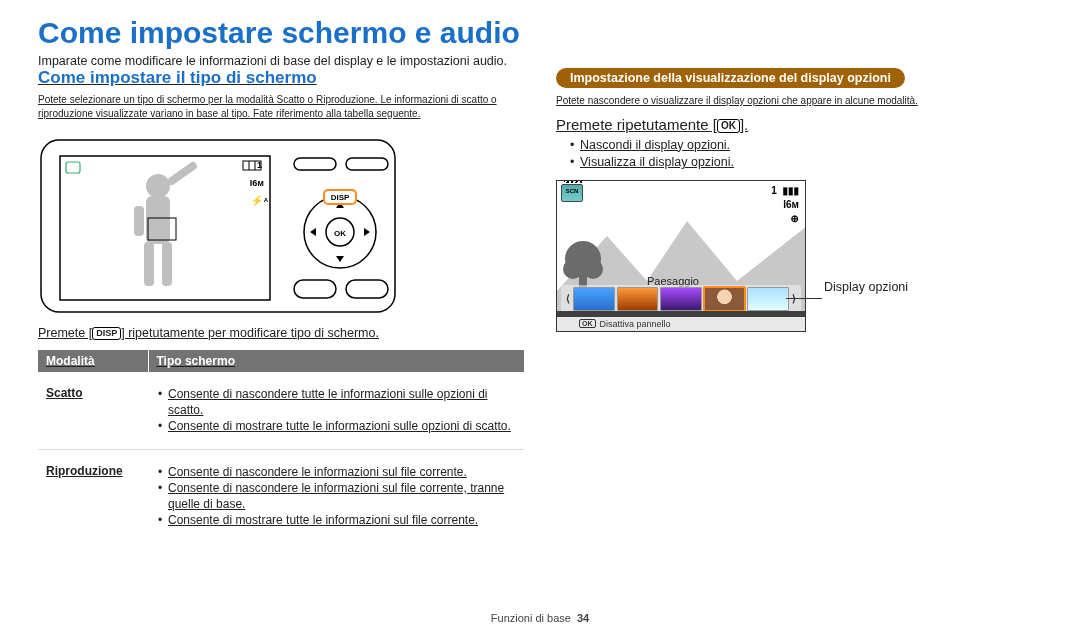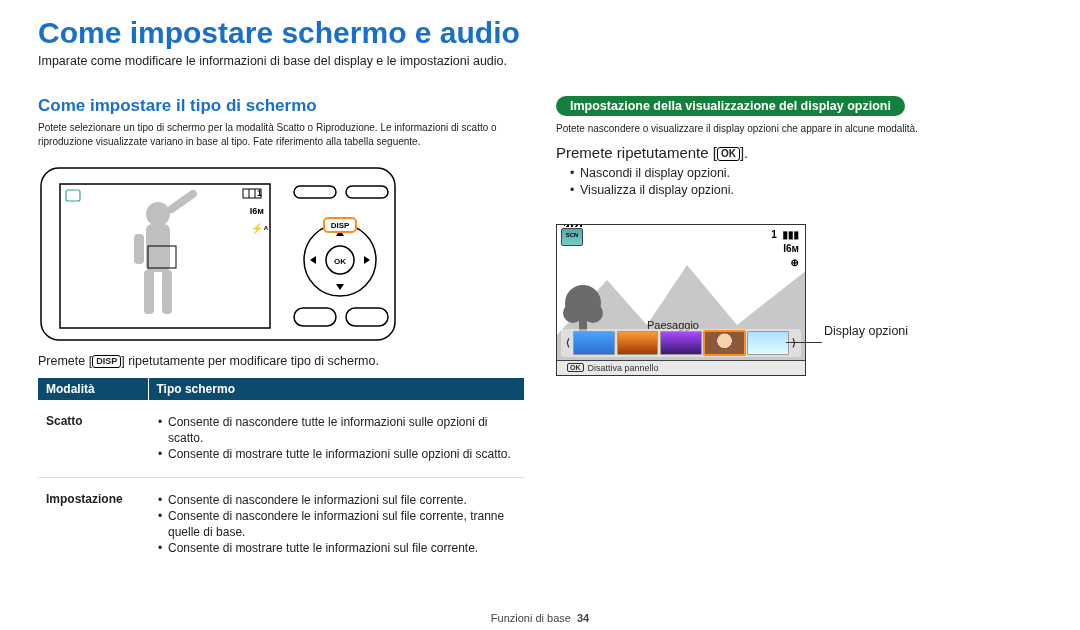--- a/index.html
+++ b/index.html
@@ -7,77 +7,77 @@
   font-family: "Segoe UI", Arial, sans-serif;
   font-size: 12px;
   color: #222;
   background: #fff;
   width: 1080px;
   height: 630px;
   padding: 16px 38px 8px 38px;
   position: relative;
 }
 h1 { color: #1a6fc9; font-size: 30px; font-weight: bold; margin-bottom: 4px; }
-.intro { font-size: 12.5px; margin-bottom: 28px; }
-.columns { display: flex; gap: 32px; }
+.intro { font-size: 12.5px; margin-bottom: 0; }
+.columns { display: flex; gap: 32px; text-decoration: underline; }
 .col { flex: 1; }
 h2 { color: #1a6fc9; font-size: 17px; font-weight: bold; margin-bottom: 5px; }
 .para { font-size: 10px; line-height: 1.35; margin-bottom: 8px; }
 .camera-figure { margin: 6px 0 8px 0; }
 .camera-figure svg { display: block; }
 .caption { font-size: 12.5px; margin: 4px 0 10px 0; }
 .disp-chip {
   display: inline-block;
   font-size: 9px;
   font-weight: bold;
   border: 1px solid #000;
   border-radius: 3px;
   padding: 0 3px;
   line-height: 1.2;
   vertical-align: 1px;
 }
 table { border-collapse: collapse; width: 100%; font-size: 12px; }
 thead th {
-  background: #0c4a6e;
+  background: #737373;
   color: #fff;
   text-align: left;
   font-weight: bold;
   padding: 4px 8px;
   border-right: 1px solid #fff;
   margin-top: 27px;
 }
 thead th:last-child { border-right: none; }
 tbody td { padding: 14px 8px; vertical-align: top; border-top: 1px solid #ddd; }
 tbody tr:first-child td { border-top: none; }
 tbody td:first-child { font-weight: bold; width: 110px; }
 tbody ul { list-style: none; padding-left: 2px; }
 tbody ul li { position: relative; padding-left: 10px; line-height: 1.35; }
 tbody ul li::before { content: "•"; position: absolute; left: 0; }
 .pill {
   display: inline-block;
-  background: #15803d;
+  background: #a16207;
   color: #fff;
   font-weight: bold;
   font-size: 12.5px;
   padding: 3px 14px;
   border-radius: 12px;
   margin-bottom: 6px;
 }
 .action-line { font-size: 15px; margin: 8px 0 4px 0; }
 .ok-chip {
   display: inline-block;
   font-size: 10px;
   font-weight: bold;
   border: 1.5px solid #000;
   border-radius: 3px;
   padding: 0 3px;
   line-height: 1.2;
   vertical-align: 1px;
 }
-.bullets { list-style: none; padding-left: 14px; margin-bottom: 24px; }
+.bullets { list-style: none; padding-left: 14px; margin-bottom: 8px; }
 .bullets li { position: relative; padding-left: 10px; font-size: 12.5px; line-height: 1.4; }
 .bullets li::before { content: "•"; position: absolute; left: 0; }
 .preview-wrapper { position: relative; margin-top: 6px; }
 .preview-box {
   width: 250px;
   border: 1px solid #333;
   background: #fff;
   position: relative;
 }
 .preview-scene { position: relative; height: 150px; overflow: hidden; }
@@ -140,26 +140,26 @@
 .t1 { background: linear-gradient(#4aa3ff,#2a6fcf); }
 .t2 { background: linear-gradient(#ff9a3a,#a03a00); }
 .t3 { background: linear-gradient(#a94aff,#3a1a6f); }
 .t4 { background: radial-gradient(circle at 50% 40%, #f5d2b0 30%, #8a5a3a 32%); }
 .t5 { background: linear-gradient(#aee0ff,#dff); }
 .strip-footer {
   position: absolute;
   bottom: 0; left: 0; right: 0;
   background: #e8e8e8;
   font-size: 9px;
-  padding: 2px 10px;
+  padding: 2px 22px;
   color: #333;
   display: flex;
   align-items: center;
   gap: 4px;
-  border-top: 1px solid #404040;
+  border-top: 6px solid #404040;
 }
 .footer-ok {
   display: inline-block;
   border: 1px solid #333;
   border-radius: 2px;
   font-size: 7px;
   font-weight: bold;
   padding: 0 2px;
 }
 .callout-label {
@@ -262,21 +262,21 @@
         <tr>
           <td>Scatto</td>
           <td>
               <ul>
             <li>Consente di nascondere tutte le informazioni sulle opzioni di scatto.</li>
             <li>Consente di mostrare tutte le informazioni sulle opzioni di scatto.</li>
           </ul>
             </td>
         </tr>
         <tr>
-          <td>Impostazione</td>
+          <td>Riproduzione</td>
           <td>
               <ul>
             <li>Consente di nascondere le informazioni sul file corrente.</li>
             <li>Consente di nascondere le informazioni sul file corrente, tranne quelle di base.</li>
             <li>Consente di mostrare tutte le informazioni sul file corrente.</li>
           </ul>
             </td>
         </tr>
       </tbody>
     </table>

